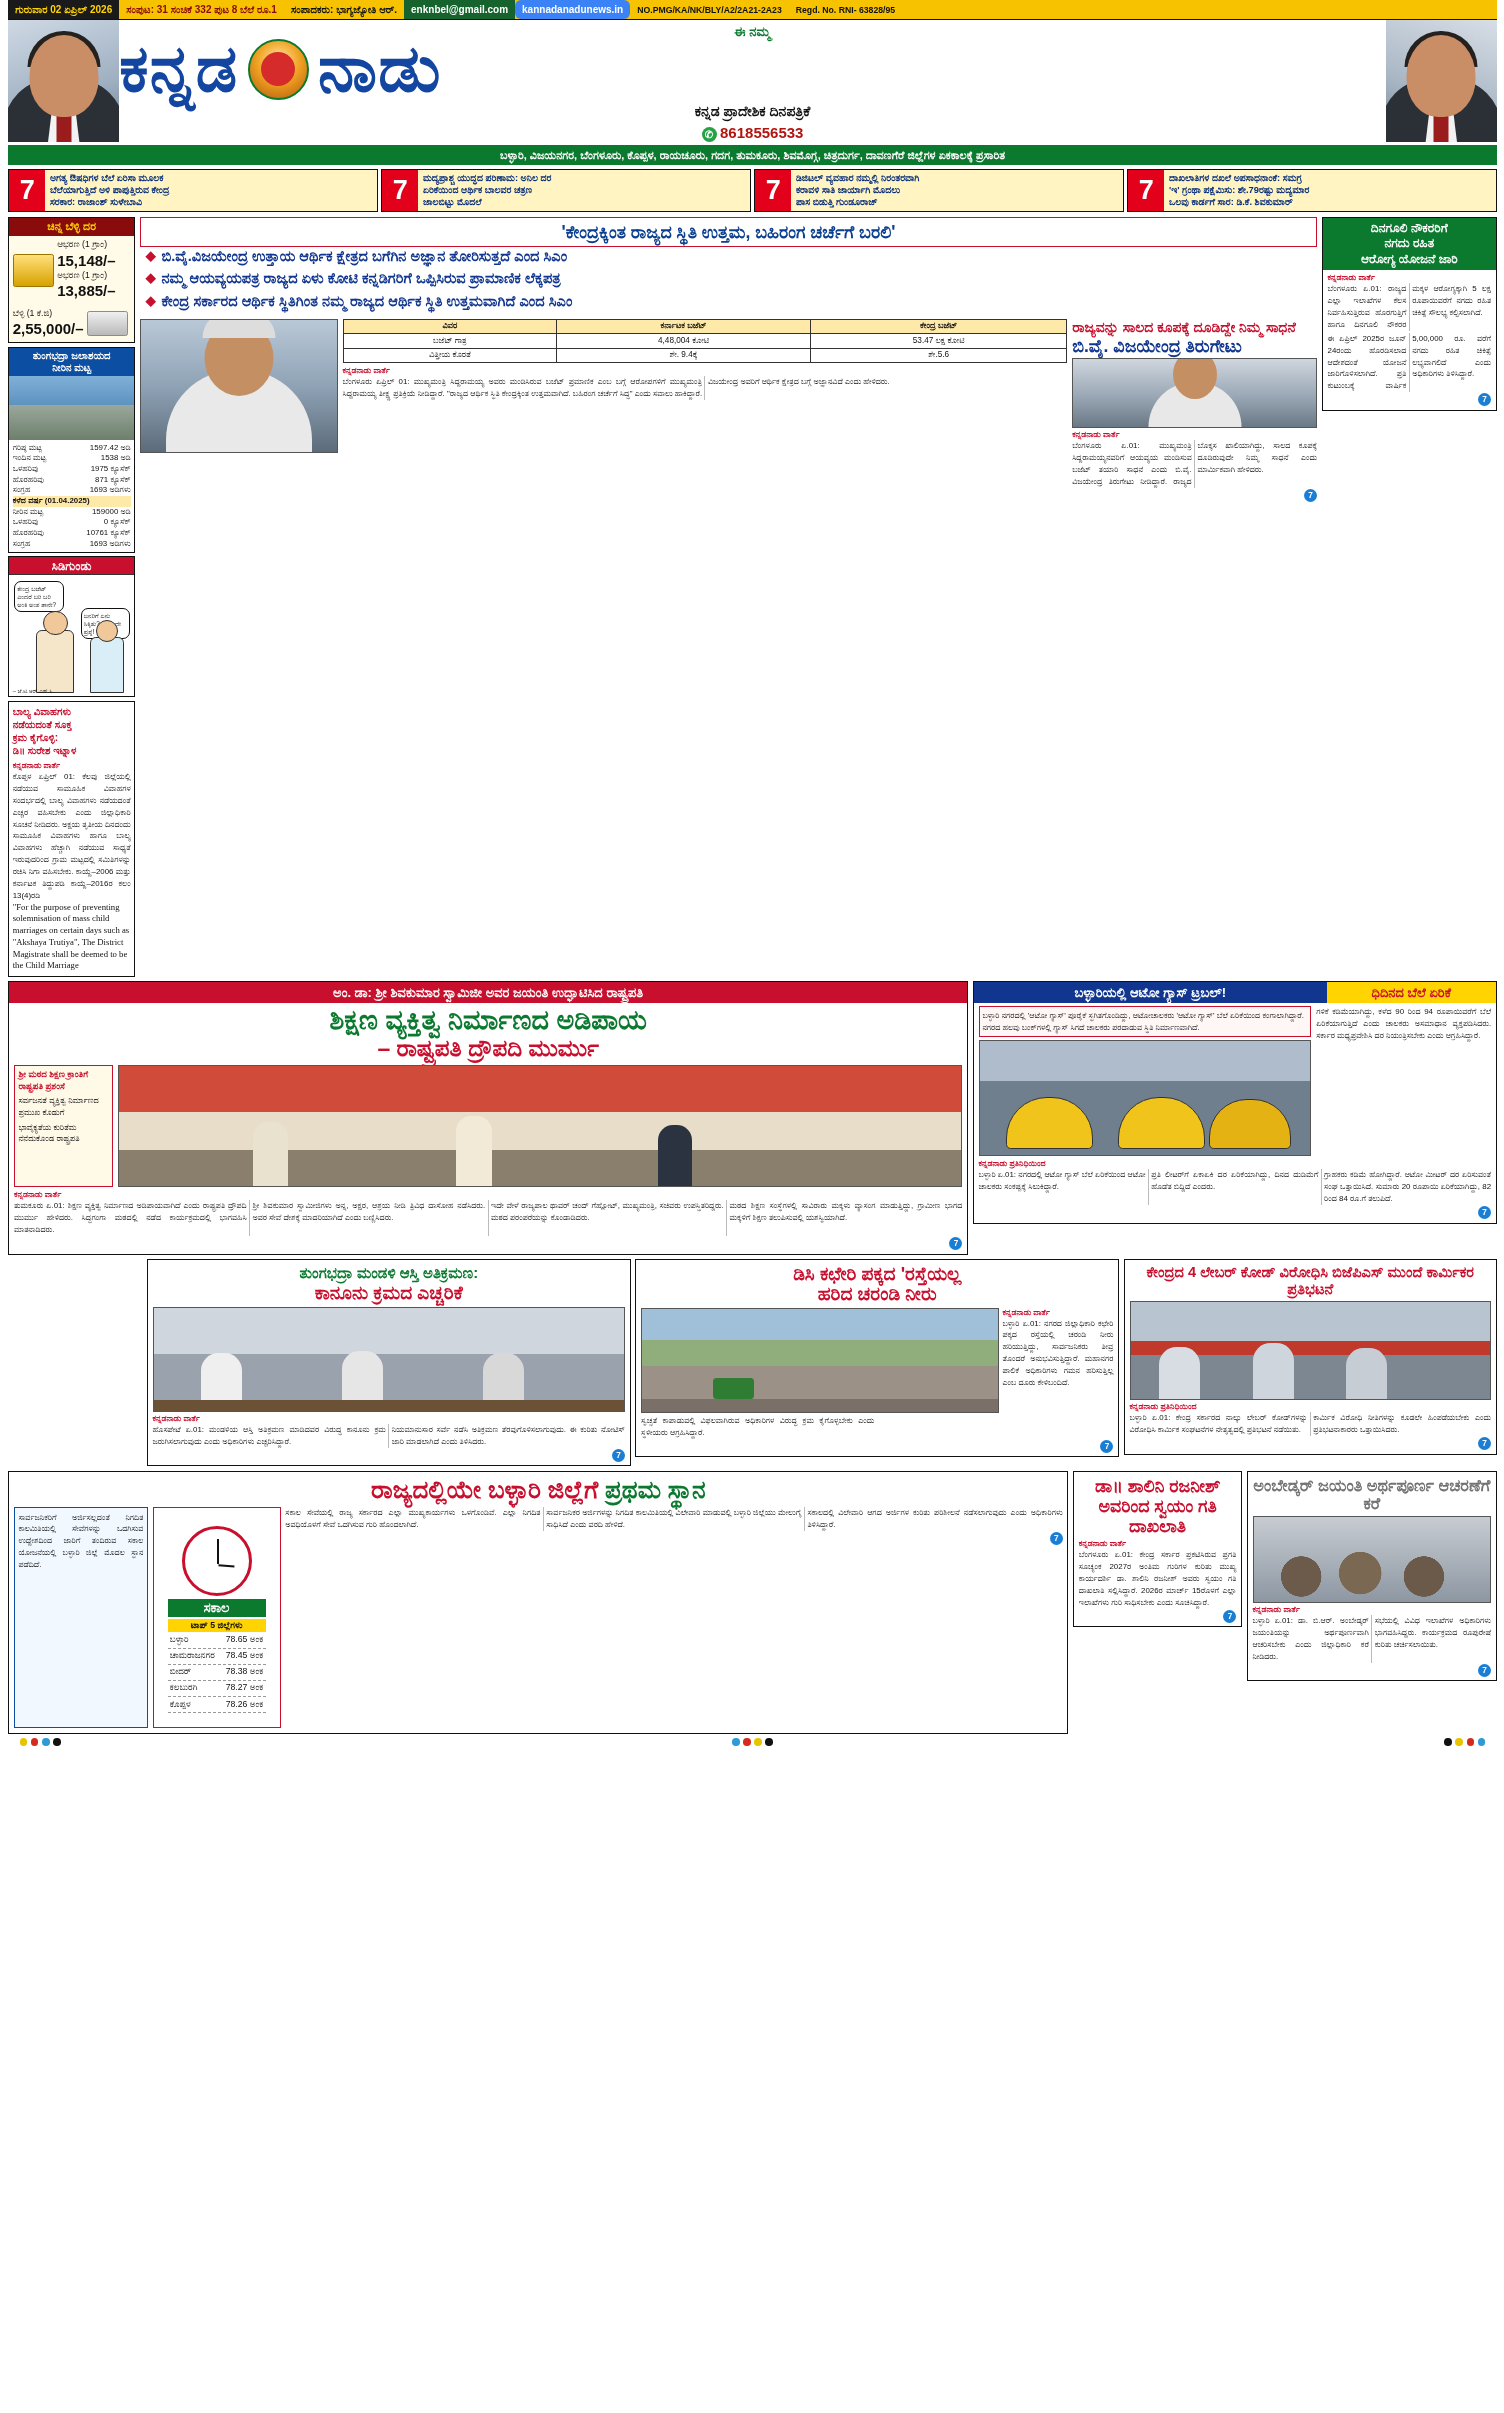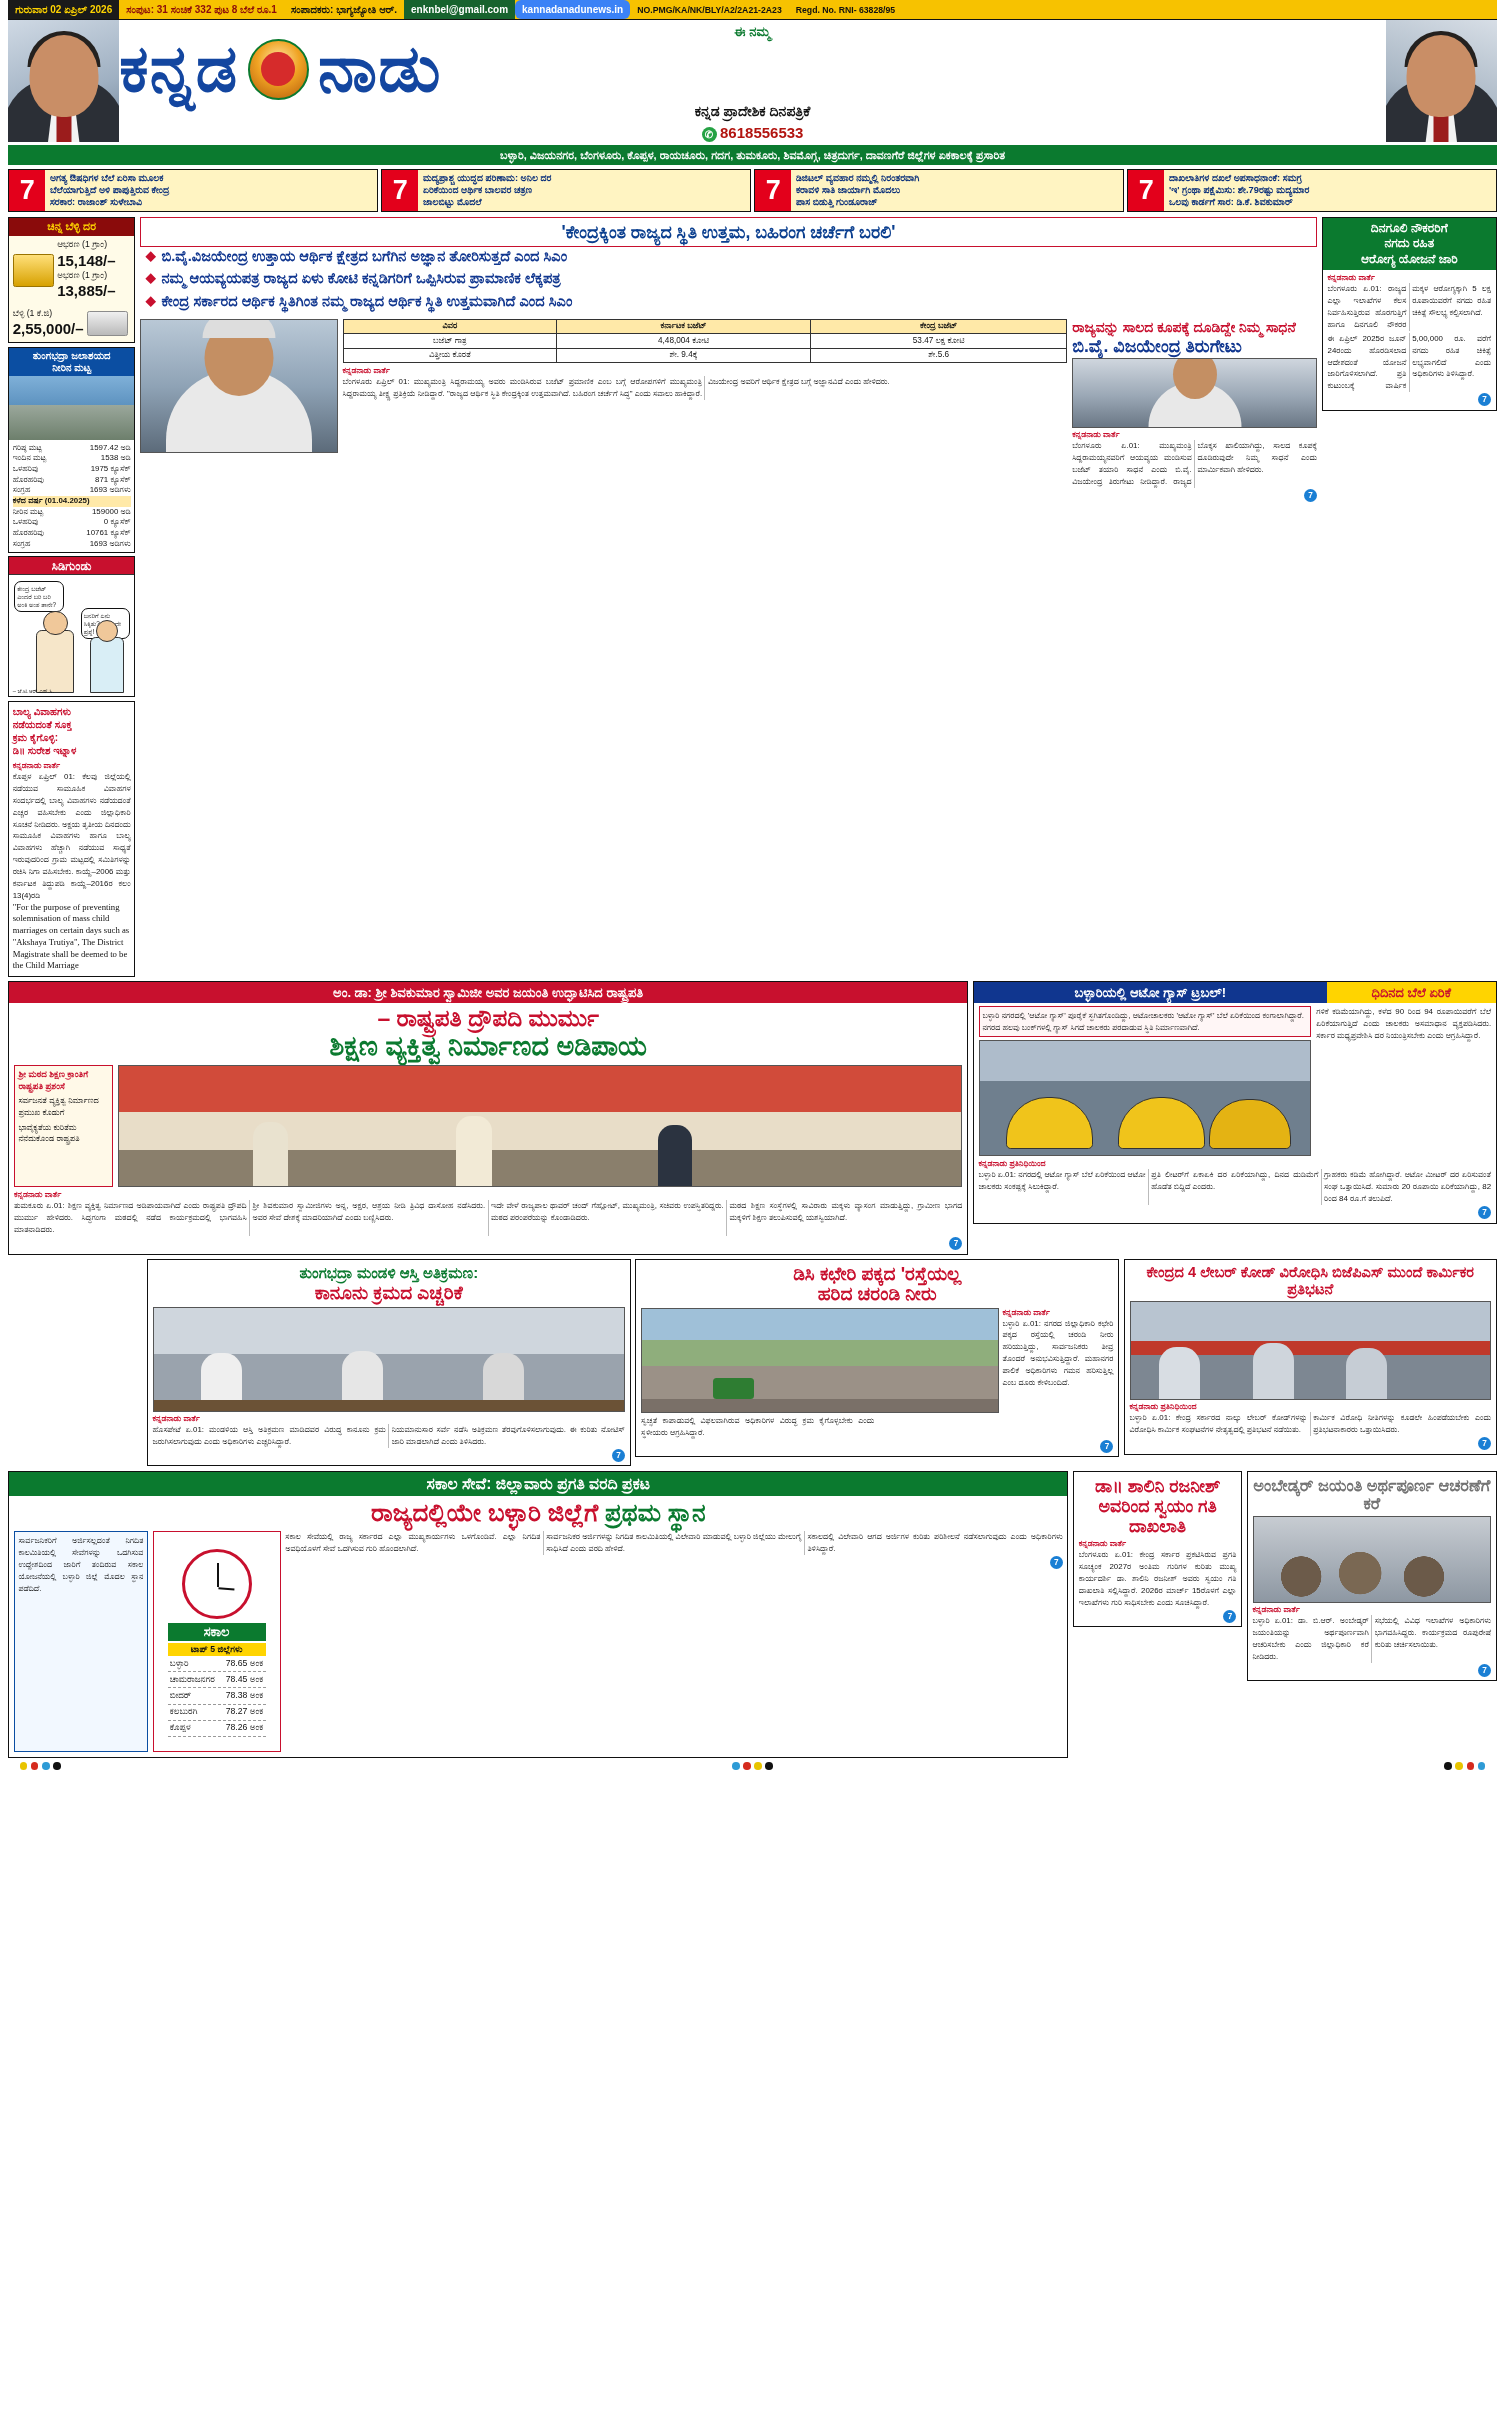--- a/index.html
+++ b/index.html
@@ -391,22 +391,22 @@
           <div class="endrow"><span class="sevenmark">7</span></div>
         </div>
       </div>
     </div>
   </div>
 
   <div class="cols">
     <div style="flex:1 1 0; min-width:0;" class="box">
       <div class="hdr-band red">ಅಂ. ಡಾ: ಶ್ರೀ ಶಿವಕುಮಾರ ಸ್ವಾಮಿಜೀ ಅವರ ಜಯಂತಿ ಉದ್ಘಾಟಿಸಿದ ರಾಷ್ಟ್ರಪತಿ</div>
       <div class="pad">
+        <div style="text-align:center; font-size:27px; font-weight:bold; color:#0b7a2f; line-height:1.1">ಶಿಕ್ಷಣ ವ್ಯಕ್ತಿತ್ವ ನಿರ್ಮಾಣದ ಅಡಿಪಾಯ</div>
         <div style="text-align:center; font-size:23px; font-weight:bold; color:#c8102e; line-height:1.1">– ರಾಷ್ಟ್ರಪತಿ ದ್ರೌಪದಿ ಮುರ್ಮು</div>
-        <div style="text-align:center; font-size:27px; font-weight:bold; color:#0b7a2f; line-height:1.1">ಶಿಕ್ಷಣ ವ್ಯಕ್ತಿತ್ವ ನಿರ್ಮಾಣದ ಅಡಿಪಾಯ</div>
         <div style="display:flex; gap:4.7px; margin-top:3.5px">
           <div style="width:99px; flex:0 0 99px; border:1.2px solid #c8102e; padding:3.5px; background:#fff9e8">
             <div style="font-size:8.7px;font-weight:bold;color:#c8102e;line-height:1.3">ಶ್ರೀ ಮಠದ ಶಿಕ್ಷಣ ಕ್ರಾಂತಿಗೆ ರಾಷ್ಟ್ರಪತಿ ಪ್ರಶಂಸೆ</div>
             <div style="font-size:8.2px;line-height:1.4;margin-top:3.5px">ಸರ್ವಜನತೆ ವ್ಯಕ್ತಿತ್ವ ನಿರ್ಮಾಣದ ಪ್ರಮುಖ ಕೊಡುಗೆ</div>
             <div style="font-size:8.2px;line-height:1.4;margin-top:3.5px">ಭಾವೈಕ್ಯತೆಯ ಕುರಿತೆಮ ನೆನೆದುಕೊಂಡ ರಾಷ್ಟ್ರಪತಿ</div>
           </div>
           <div class="photo photo-stage" style="flex:1; height:122px; border:0.6px solid #555; position:relative">
             <div style="position:absolute;left:16%;bottom:0;width:35px;height:64px;background:#e9e2cf;border-radius:15px 15px 0 0"></div>
             <div style="position:absolute;left:40%;bottom:0;width:36px;height:70px;background:#f2ead6;border-radius:15px 15px 0 0"></div>
             <div style="position:absolute;left:64%;bottom:0;width:34px;height:61px;background:#2b3340;border-radius:15px 15px 0 0"></div>
@@ -511,21 +511,20 @@
           <div class="body-t">ಬಳ್ಳಾರಿ ಏ.01: ಕೇಂದ್ರ ಸರ್ಕಾರದ ನಾಲ್ಕು ಲೇಬರ್ ಕೋಡ್‌ಗಳನ್ನು ವಿರೋಧಿಸಿ ಕಾರ್ಮಿಕ ಸಂಘಟನೆಗಳ ನೇತೃತ್ವದಲ್ಲಿ ಪ್ರತಿಭಟನೆ ನಡೆಯಿತು.</div>
           <div class="body-t">ಕಾರ್ಮಿಕ ವಿರೋಧಿ ನೀತಿಗಳನ್ನು ಕೂಡಲೇ ಹಿಂಪಡೆಯಬೇಕು ಎಂದು ಪ್ರತಿಭಟನಾಕಾರರು ಒತ್ತಾಯಿಸಿದರು.</div>
         </div>
         <div class="endrow"><span class="sevenmark">7</span></div>
       </div>
     </div>
   </div>
 
   <div class="cols">
     <div style="flex:1 1 0" class="box">
-      <div class="sakala-head">ಸಕಾಲ ಸೇವೆ: ಜಿಲ್ಲಾವಾರು ಪ್ರಗತಿ ವರದಿ ಪ್ರಕಟ</div>
       <div class="sakala-main">
         <span>ರಾಜ್ಯದಲ್ಲಿಯೇ ಬಳ್ಳಾರಿ ಜಿಲ್ಲೆಗೆ</span>
         <span class="g">ಪ್ರಥಮ ಸ್ಥಾನ</span>
       </div>
       <div style="display:flex;gap:4.7px;padding:0 4.7px 4.7px">
         <div style="width:134px;flex:0 0 134px;border:1.2px solid #0b4ea2;padding:3.5px;background:#f2f8ff">
           <div class="body-t">ಸಾರ್ವಜನಿಕರಿಗೆ ಅರ್ಜಿಸಲ್ಲದಂತೆ ನಿಗದಿತ ಕಾಲಮಿತಿಯಲ್ಲಿ ಸೇವೆಗಳನ್ನು ಒದಗಿಸುವ ಉದ್ದೇಶದಿಂದ ಜಾರಿಗೆ ತಂದಿರುವ ಸಕಾಲ ಯೋಜನೆಯಲ್ಲಿ ಬಳ್ಳಾರಿ ಜಿಲ್ಲೆ ಮೊದಲ ಸ್ಥಾನ ಪಡೆದಿದೆ.</div>
         </div>
         <div style="width:128px;flex:0 0 128px;border:1.2px solid #c8102e;padding:14px">
           <div class="clock"></div>

